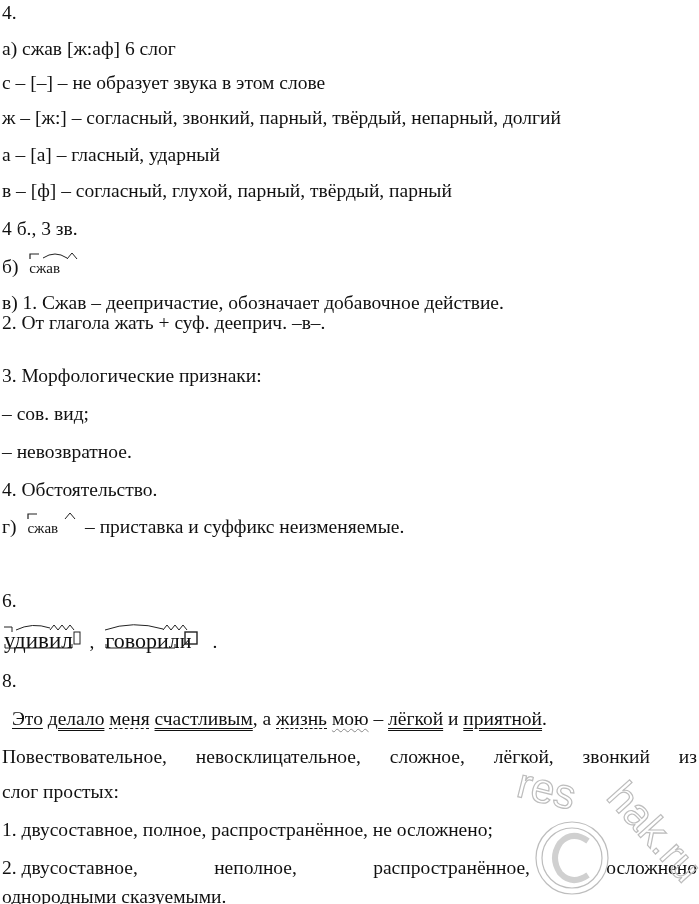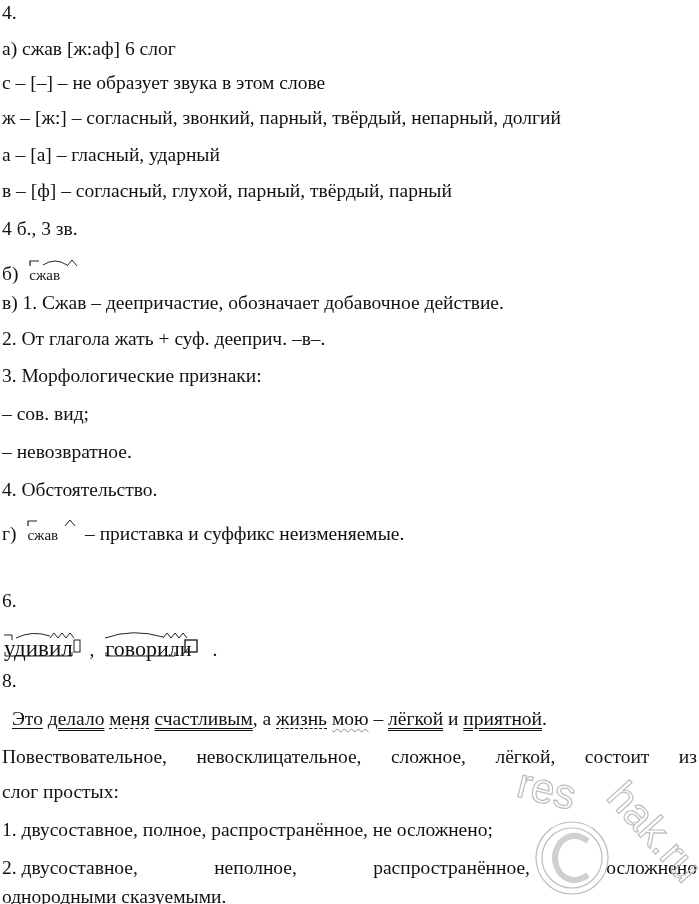--- a/index.html
+++ b/index.html
@@ -4,21 +4,21 @@
 <style>
   html, body { margin: 0; padding: 0; background: #ffffff; }
   body { width: 699px; height: 904px; position: relative; overflow: hidden;
          font-family: "Liberation Serif", "DejaVu Serif", serif; color: #111; }
   .ln { position: absolute; left: 2px; font-size: 19.5px; line-height: 22px; white-space: nowrap; }
   .just { width: 695px; display: flex; justify-content: space-between; }
   .sol { text-decoration: underline; text-decoration-thickness: 1.2px; text-underline-offset: 3px; margin-left: 10px; }
   .dbl { text-decoration: underline double; text-decoration-thickness: 1px; text-underline-offset: 3px; }
   .dash { text-decoration: underline dashed; text-decoration-thickness: 1.2px; text-underline-offset: 3px; }
   .wavy { text-decoration: underline wavy #888; text-decoration-thickness: 1px; text-underline-offset: 3px; }
-  .morph { font-size: 15px; position: relative; display: inline-block; margin-top: 8px; }
+  .morph { font-size: 15px; position: relative; display: inline-block; }
   .wm { position: absolute; left: 480px; top: 738px; width: 219px; height: 166px; pointer-events: none; }
 </style>
 </head>
 <body>
 
 <div>
   <div class="ln" style="top:2px">4.</div>
   <div class="ln" style="top:38px">а) сжав [ж:аф] 6 слог</div>
   <div class="ln" style="top:72px">с – [–] – не образует звука в этом слове</div>
   <div class="ln" style="top:107px">ж – [ж:] – согласный, звонкий, парный, твёрдый, непарный, долгий</div>
@@ -32,21 +32,21 @@
       <svg width="52" height="10" style="position:absolute;left:0;top:-6px" viewBox="0 0 52 10">
         <polyline points="1,8 1,3 10,3" fill="none" stroke="#222" stroke-width="1.2"></polyline>
         <path d="M14,7 Q26,-1 38,7" fill="none" stroke="#222" stroke-width="1"></path>
         <polyline points="38,8 43,2 48,8" fill="none" stroke="#222" stroke-width="1"></polyline>
       </svg>
       <span>сжав</span>
     </span>
   </div>
 
   <div class="ln" style="top:292px">в) 1. Сжав – деепричастие, обозначает добавочное действие.</div>
-  <div class="ln" style="top:328px">2. От глагола жать + суф. дееприч. –в–.</div>
+  <div class="ln" style="top:312px">2. От глагола жать + суф. дееприч. –в–.</div>
   <div class="ln" style="top:365px">3. Морфологические признаки:</div>
   <div class="ln" style="top:403px">– сов. вид;</div>
   <div class="ln" style="top:441px">– невозвратное.</div>
   <div class="ln" style="top:479px">4. Обстоятельство.</div>
 
   <div class="ln" style="top:516px">
     <span>г)</span>
     <span class="morph" style="margin-left:6px">
       <svg width="52" height="10" style="position:absolute;left:0;top:-6px" viewBox="0 0 52 10">
         <polyline points="1,8 1,3 10,3" fill="none" stroke="#222" stroke-width="1.2"></polyline>
@@ -87,21 +87,21 @@
 
   <div class="ln" style="top:708px">
     <span class="sol">Это</span><span> </span><span class="dbl">делало</span><span> </span><span class="dash">меня</span><span> </span><span class="dbl">счастливым</span><span style="white-space:pre">, а </span><span class="dash">жизнь</span><span> </span><span class="wavy">мою</span><span style="white-space:pre"> – </span><span class="dbl">лёгкой</span><span style="white-space:pre"> и </span><span class="dbl">приятной</span><span>.</span>
   </div>
 
   <div class="ln just" style="top:746px">
     <span>Повествовательное,</span>
       <span>невосклицательное,</span>
       <span>сложное,</span>
       <span>лёгкой,</span>
-      <span>состоит</span>
+      <span>звонкий</span>
       <span>из</span>
   </div>
   <div class="ln" style="top:781px">слог простых:</div>
   <div class="ln" style="top:819px">1. двусоставное, полное, распространённое, не осложнено;</div>
   <div class="ln just" style="top:857px">
     <span>2. двусоставное,</span>
       <span>неполное,</span>
       <span>распространённое,</span>
       <span>осложнено</span>
   </div>

